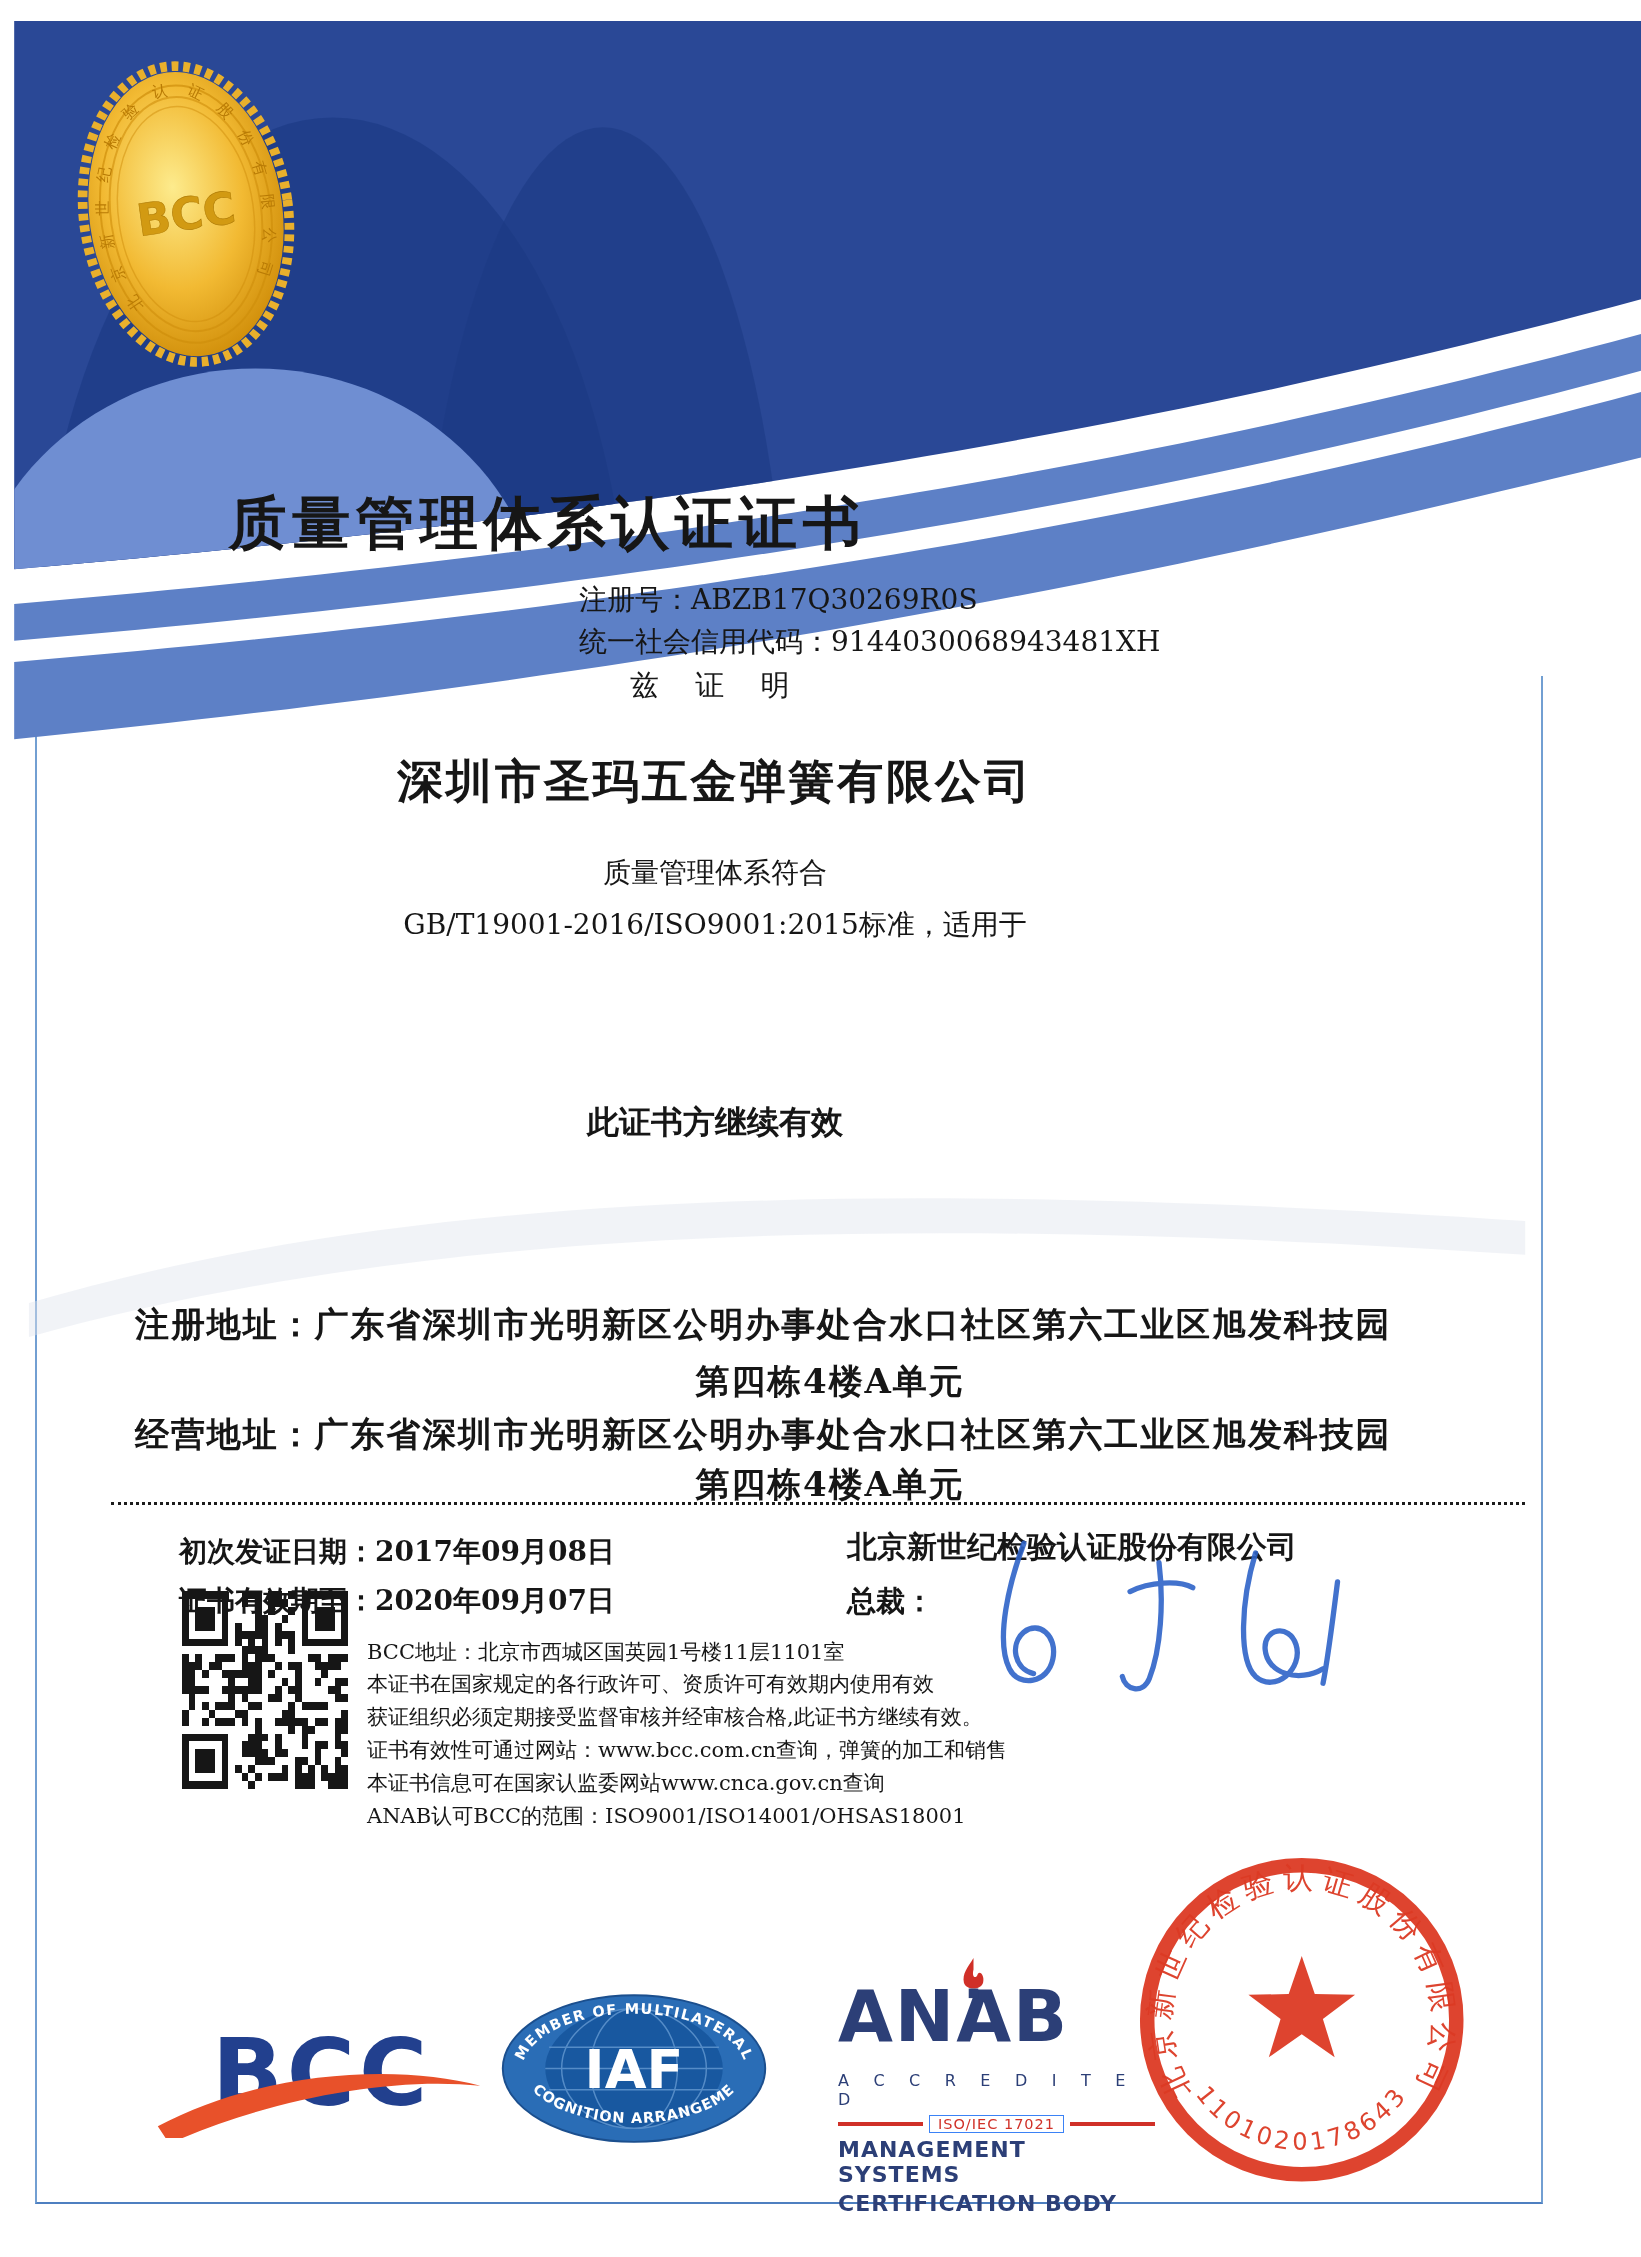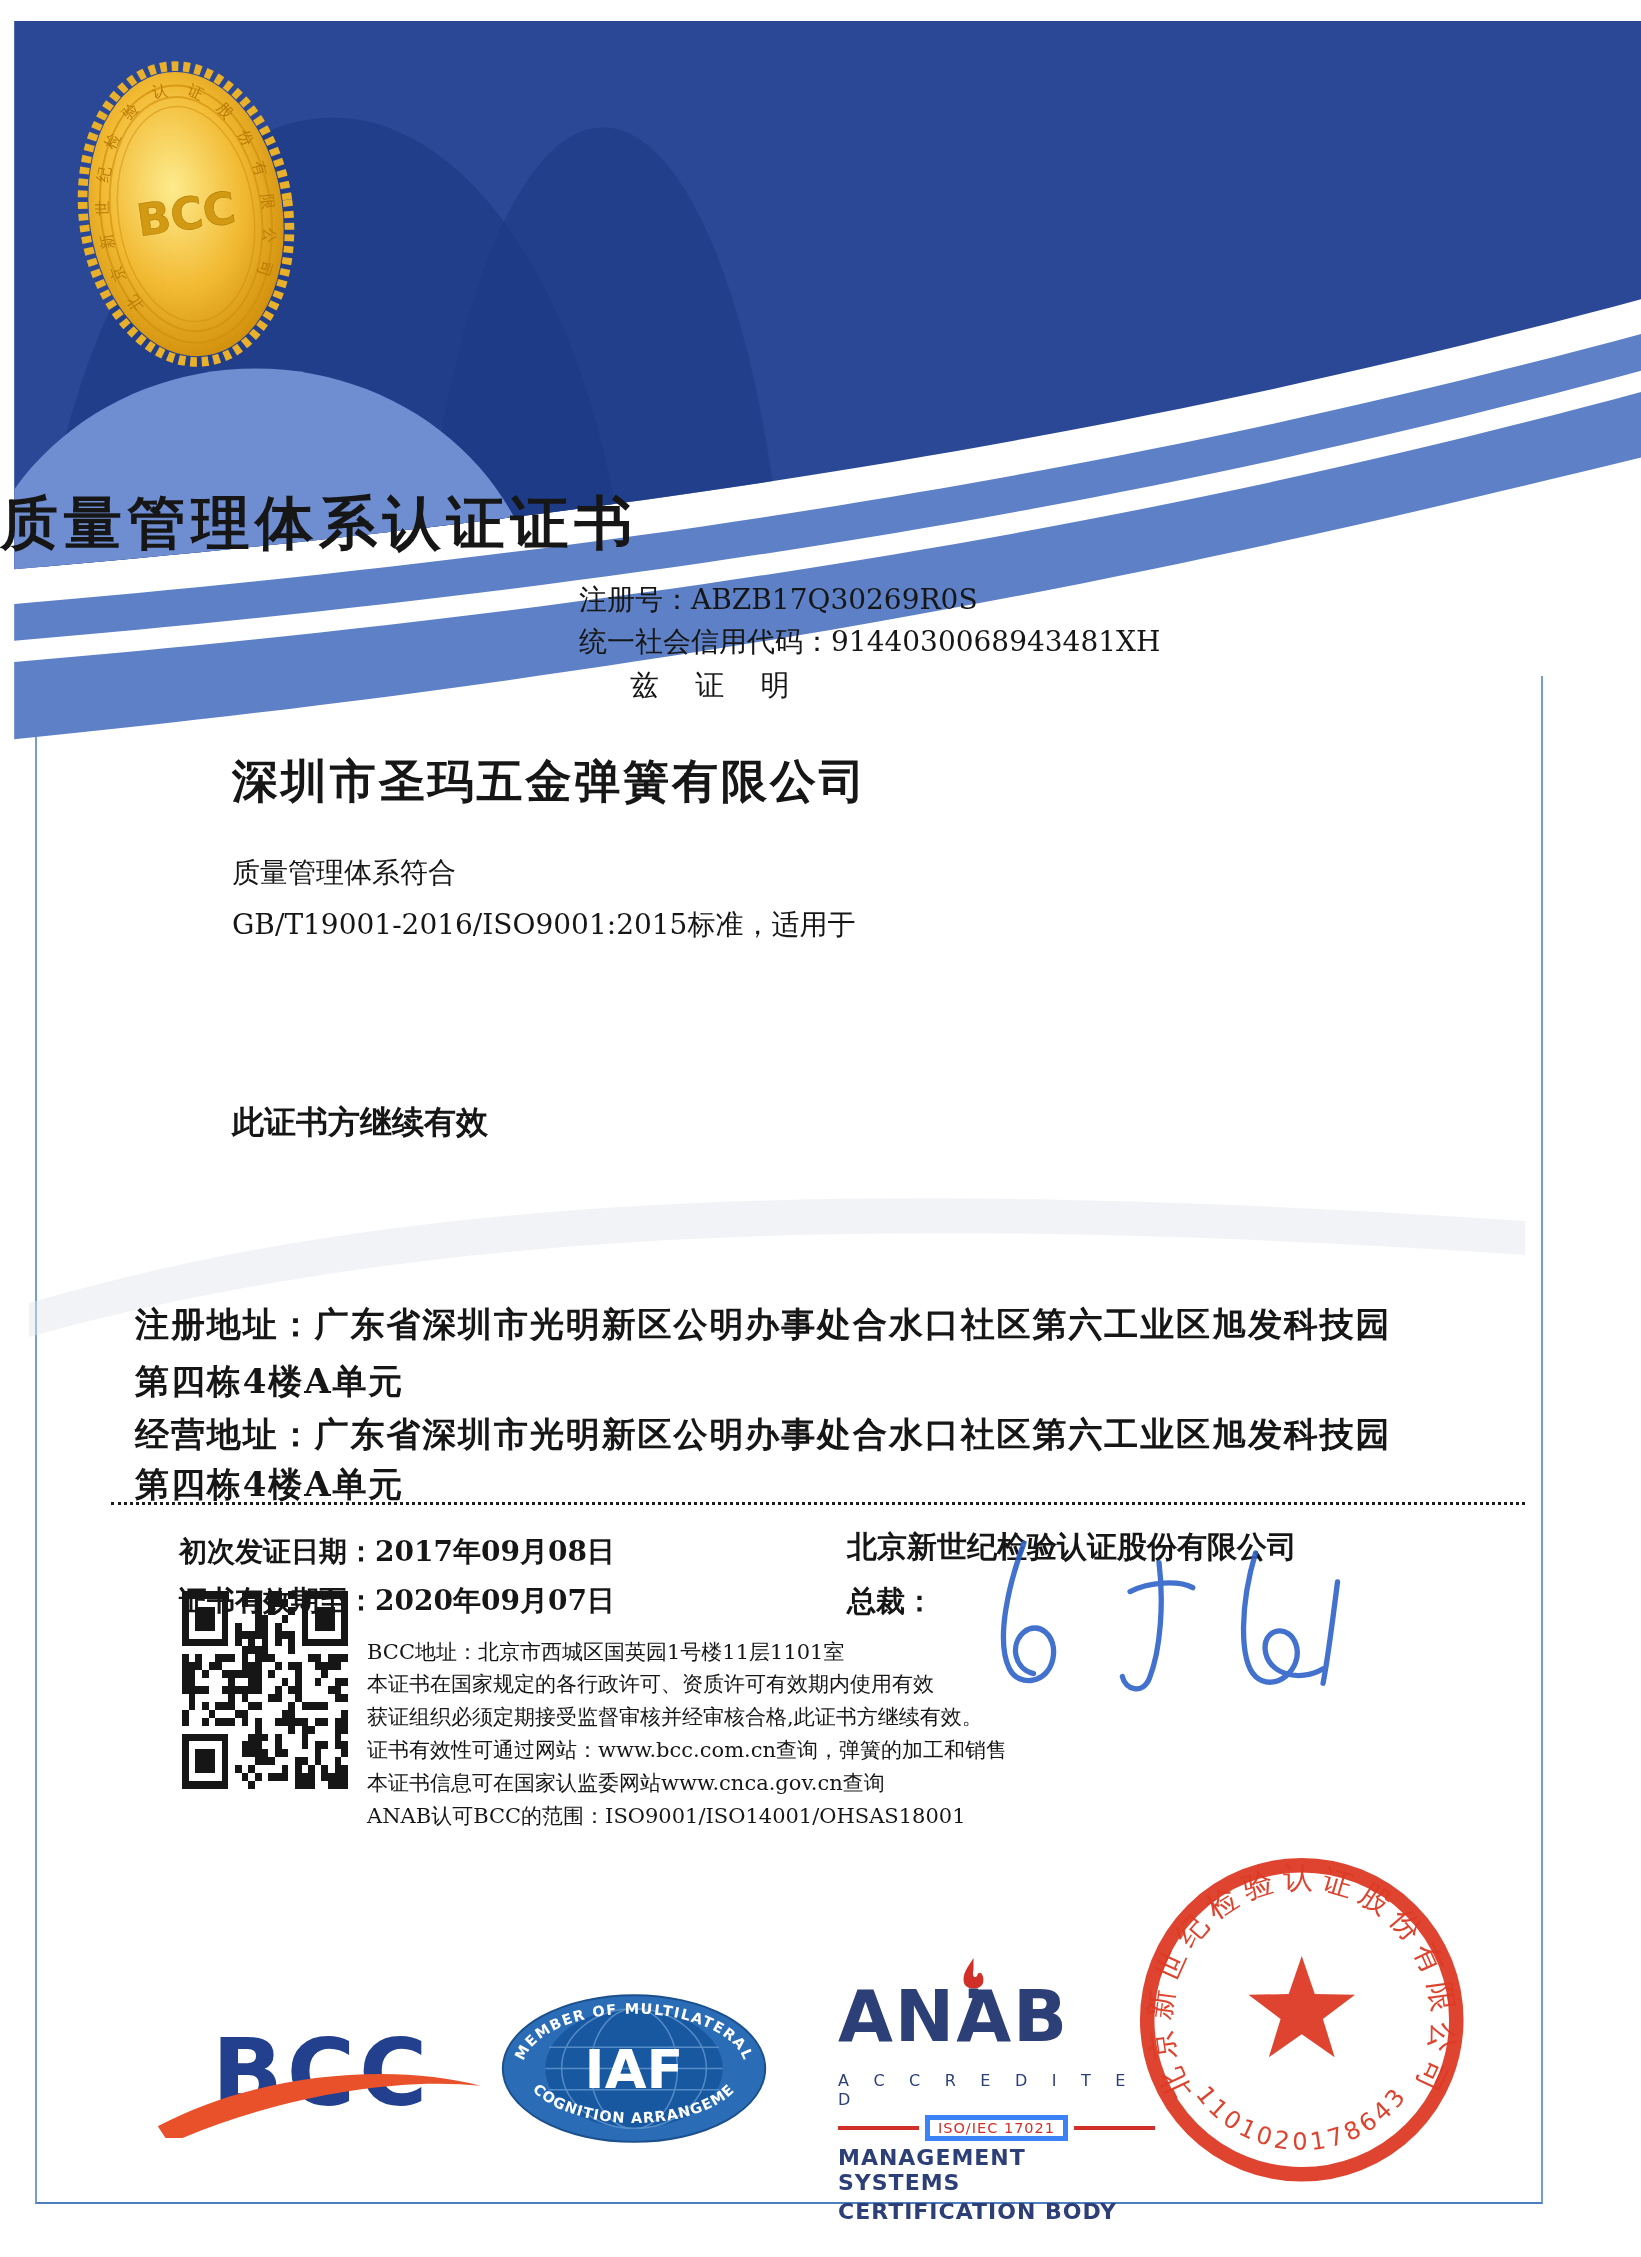--- a/index.html
+++ b/index.html
@@ -1,19 +1,19 @@
 <!DOCTYPE html>
 <html><head>
 <meta charset="utf-8">
 <style>
   html,body{margin:0;padding:0;background:#ffffff;}
   #page{position:relative;width:1641px;height:2257px;background:#ffffff;overflow:hidden;
         font-family:"DejaVu Serif", serif;color:#161616;}
   .abs{position:absolute;}
-  .ctr{text-align:left;}
+  .ctr{text-align:center;}
   
   #frame{position:absolute;left:35px;top:676px;width:1504px;height:1526px;
          border-left:2.9px solid #729fd2;border-right:2.9px solid #729fd2;border-bottom:2.9px solid #4d7fc0;}
   
   #header-svg{position:absolute;left:13.5px;top:21px;width:1628px;height:753px;}
   
   #title{left:0;top:485px;width:1095px;font-size:58px;font-weight:700;letter-spacing:5.8px;}
   .regline{left:579px;font-size:28px;}
   #certify{left:630px;top:666px;font-size:29px;letter-spacing:13.5px;}
   #company{left:232px;top:751px;width:966px;font-size:46px;font-weight:700;letter-spacing:2.9px;}
@@ -33,21 +33,21 @@
   #bcc-text{position:absolute;left:0;top:0;width:319px;text-align:center;font-size:93px;font-weight:800;
             color:#22408e;letter-spacing:3.9px;line-height:114px;}
   #bcc-swoosh{position:absolute;left:-9.7px;top:35px;width:340px;height:87px;}
   #iaf-svg{left:497px;top:1993px;width:274px;height:153px;}
   #anab{left:838px;top:1981px;width:317px;text-align:left;font-family:"DejaVu Sans",sans-serif;color:#2c3f77;}
   #anab-word{font-size:71px;font-weight:800;letter-spacing:1.9px;line-height:71px;color:#2c3f77;position:relative;}
   #anab-flame{position:absolute;left:116px;top:-25px;width:39px;height:44px;}
   #anab-accredited{font-size:16px;letter-spacing:9.7px;margin-top:19px;color:#2c3f77;}
   #anab-rule{display:flex;align-items:center;gap:5.8px;margin-top:5.8px;}
   #anab-rule .bar{flex:1;height:3.9px;background:#d03028;}
-  #anab-iso{font-size:14.5px;color:#d03028;border:5px solid #3b82f6;padding:0 7.7px;letter-spacing:1px;white-space:nowrap;}
+  #anab-iso{font-size:14.5px;color:#d03028;border:1px solid #3b82f6;padding:0 7.7px;letter-spacing:1px;white-space:nowrap;}
   #anab-l1,#anab-l2{font-size:22px;letter-spacing:1px;font-weight:600;margin-top:3.9px;color:#2c3f77;}
   #stamp-svg{left:1125px;top:1844px;width:367px;height:367px;}
   #ghost-svg{left:0;top:1139px;width:1641px;height:251px;}
 </style>
 </head>
 <body>
 
 <div id="page">
 
   <div id="frame"></div>

